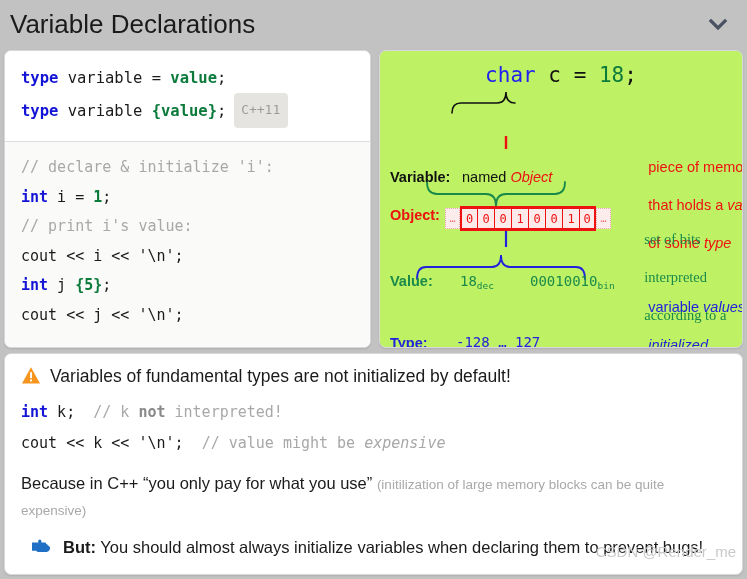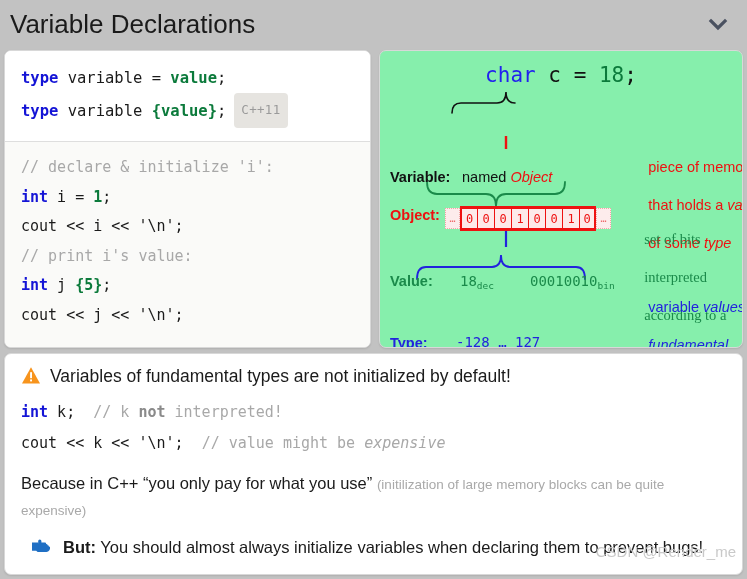--- a/index.html
+++ b/index.html
@@ -32,21 +32,21 @@
     display: flex; gap: 8px;
   }
   .card {
     background: #ffffff;
     border: 1px solid #d8d8d8;
     border-radius: 7px;
     box-shadow: 0 1px 2px rgba(0,0,0,0.10);
     overflow: hidden;
   }
   .card-left { width: 367px; display: flex; flex-direction: column; }
-  .card-right { width: 364px; position: relative; background:#86efac; }
+  .card-right { width: 364px; position: relative; background:#bef264; }
 
   
   .syntax-block {
     padding: 12px 32px 13px 16px;
     border-bottom: 1px solid #dedede;
     background: #ffffff;
   }
   .code-line {
     font-family: "DejaVu Sans Mono", monospace;
     font-size: 15.5px;
@@ -162,22 +162,22 @@
 
     <div class="card card-left">
       <div class="syntax-block">
         <div class="code-line"><span class="kw">type</span><span class="plain"> variable </span><span class="op">= </span><span class="lit">value</span><span class="plain">;</span></div>
         <div class="code-line"><span class="kw">type</span><span class="plain"> variable </span><span class="lit">{</span><span class="lit">value</span><span class="lit">}</span><span class="plain">;</span><span class="badge">C++11</span></div>
       </div>
 
       <div class="example-block">
         <div class="code-line"><span class="cmt">// declare &amp; initialize 'i':</span></div>
         <div class="code-line"><span class="kw">int</span><span class="plain"> i = </span><span class="lit">1</span><span class="plain">;</span></div>
+        <div class="code-line"><span class="cmt">// print i's value:</span></div>
         <div class="code-line"><span class="plain">cout &lt;&lt; i &lt;&lt; '\n';</span></div>
-        <div class="code-line"><span class="cmt">// print i's value:</span></div>
         <div class="code-line"><span class="kw">int</span><span class="plain"> j </span><span class="lit">{</span><span class="lit">5</span><span class="lit">}</span><span class="plain">;</span></div>
         <div class="code-line"><span class="plain">cout &lt;&lt; j &lt;&lt; '\n';</span></div>
       </div>
     </div>
 
     <div class="card card-right">
       <div class="diag">
 
         <div class="decl"><span class="kw2">char</span><span class="nm"> c </span><span class="nm">= </span><span class="lit2">18</span><span class="nm">;</span></div>
 
@@ -228,21 +228,21 @@
         </div>
 
         <div class="dtxt side-green" style="left:228px; top:160px; width:140px;">
           <span>set of bits</span><br>
           <span>interpreted</span><br>
           <span>according to a </span>
         </div>
 
         <div class="dtxt side-blue" style="left:228px; top:228px; width:140px;">
           <span>variable </span><span style="font-style:italic;">values</span><br>
-          <span style="font-style:italic;">fundamental</span>
+          <span style="font-style:italic;">initialized</span>
         </div>
 
       </div>
     </div>
   </div>
 
   <div class="bottom-card">
     <div class="warn-row">
       <span>
         <svg width="20" height="19" viewBox="0 0 20 19" aria-hidden="true">

